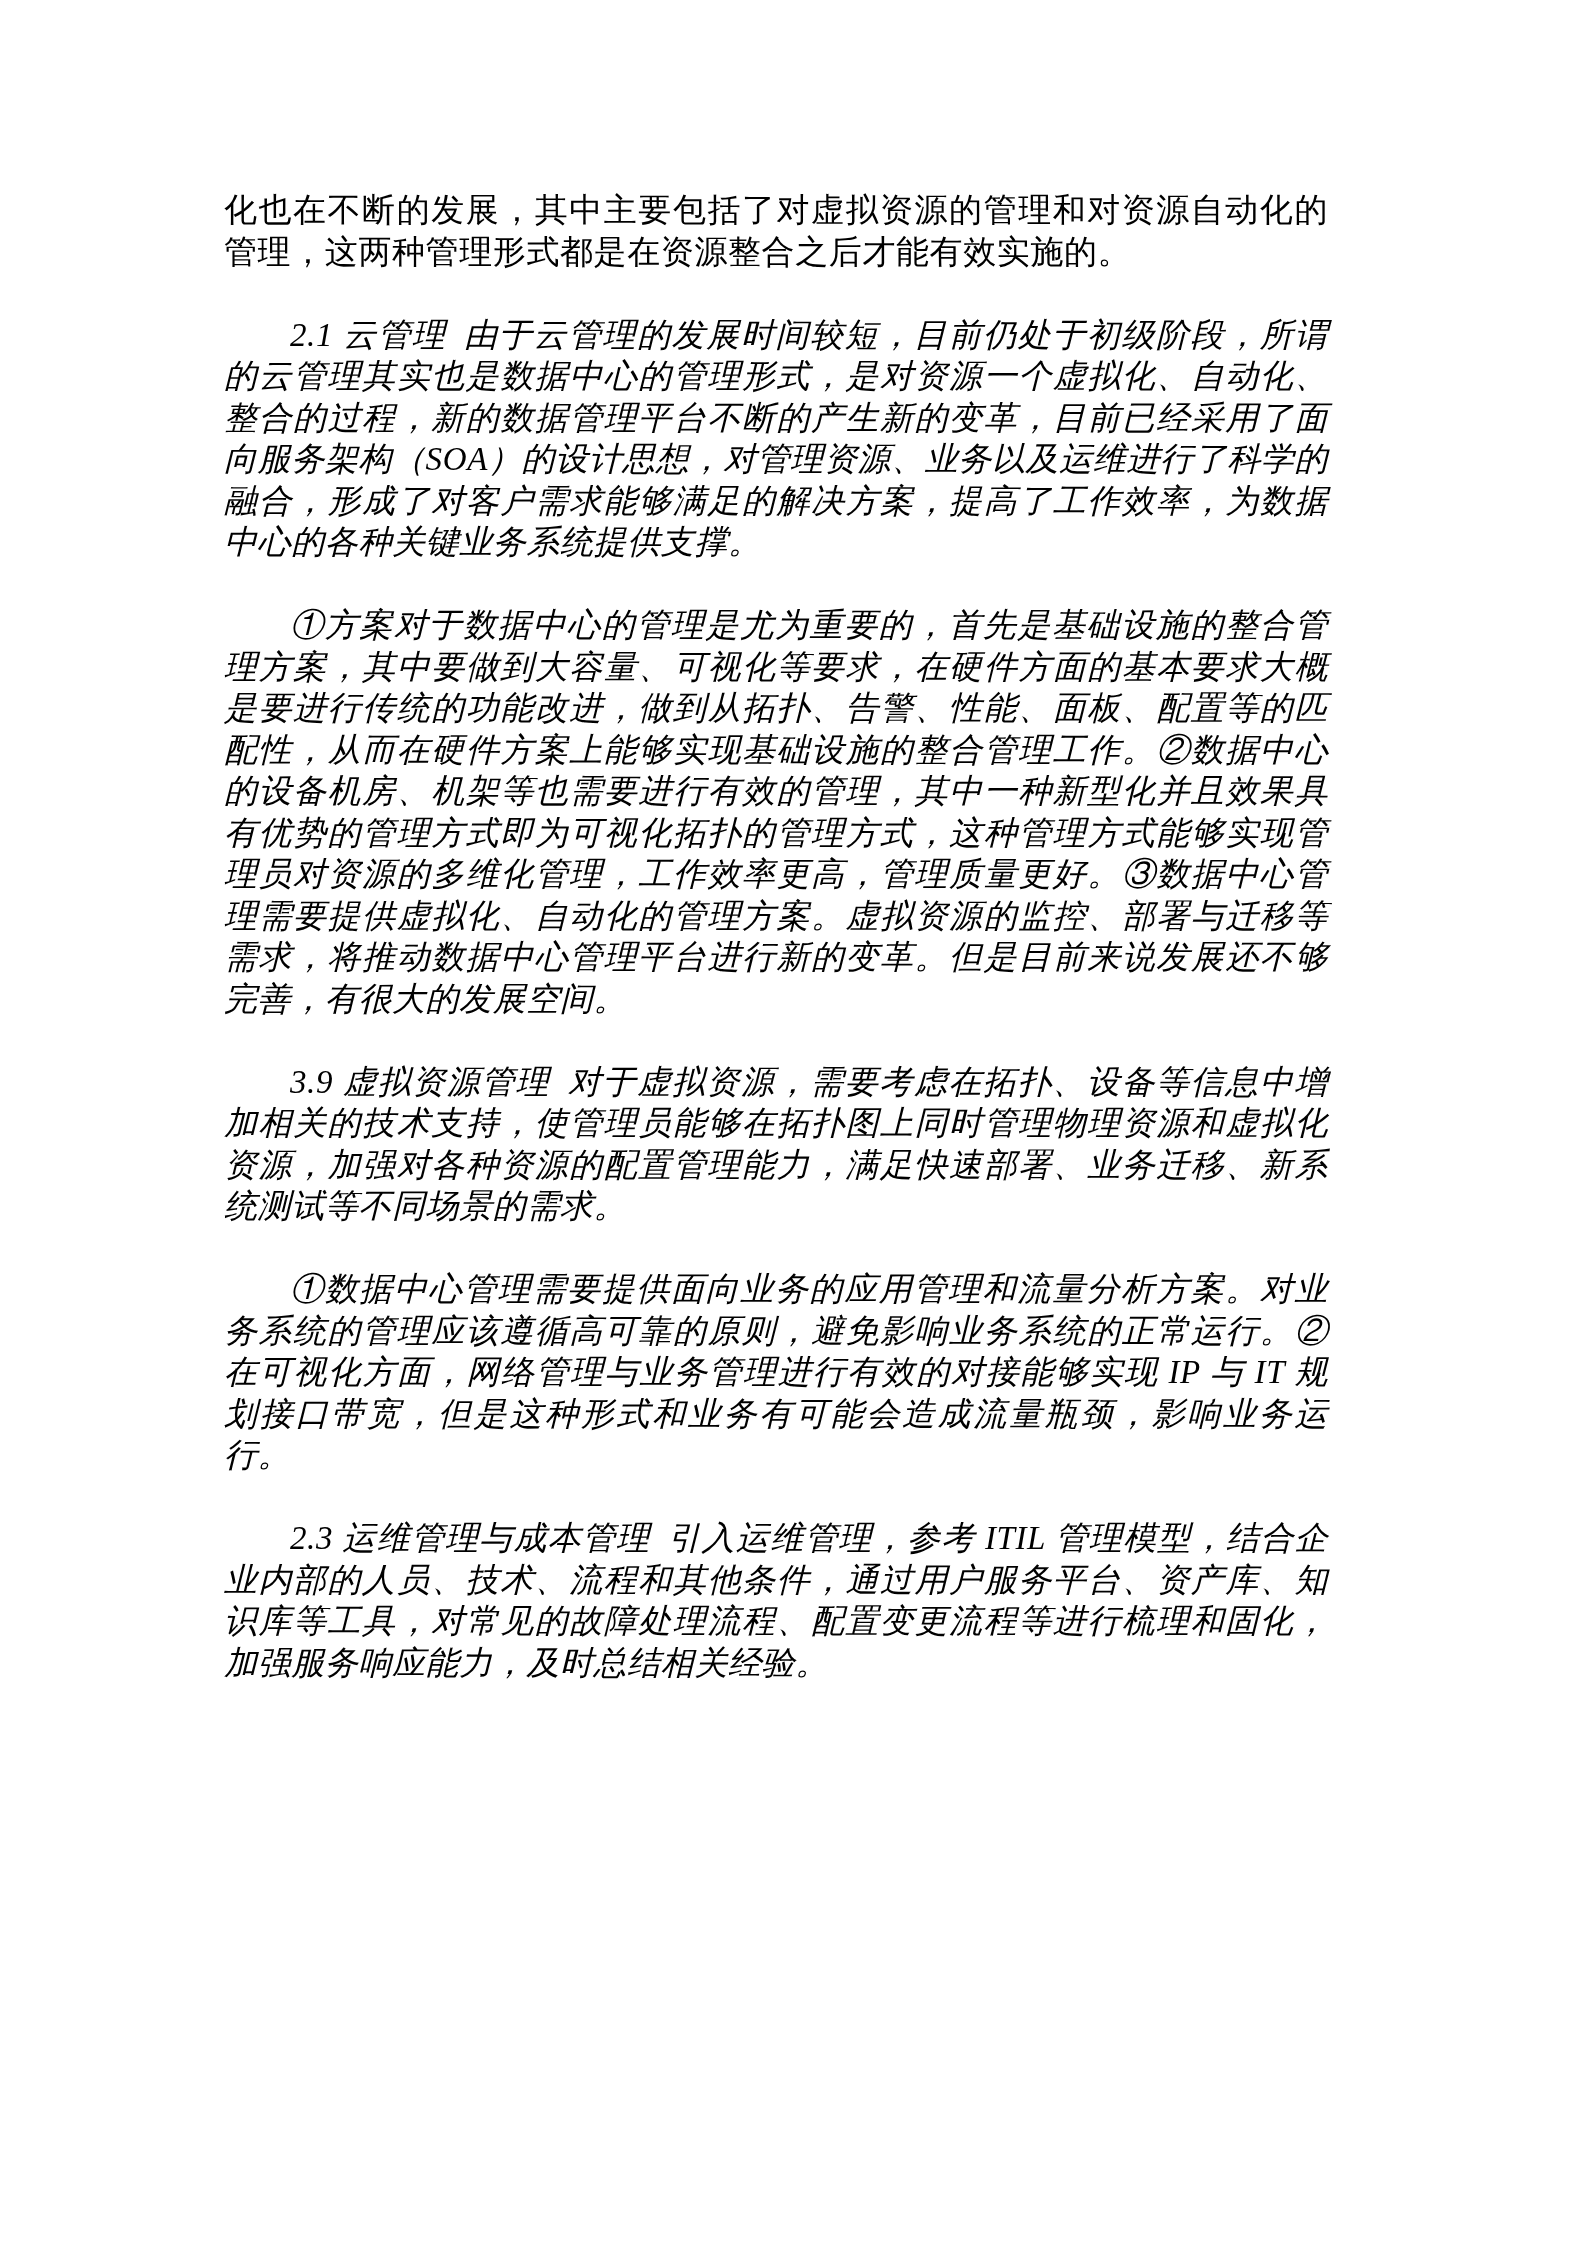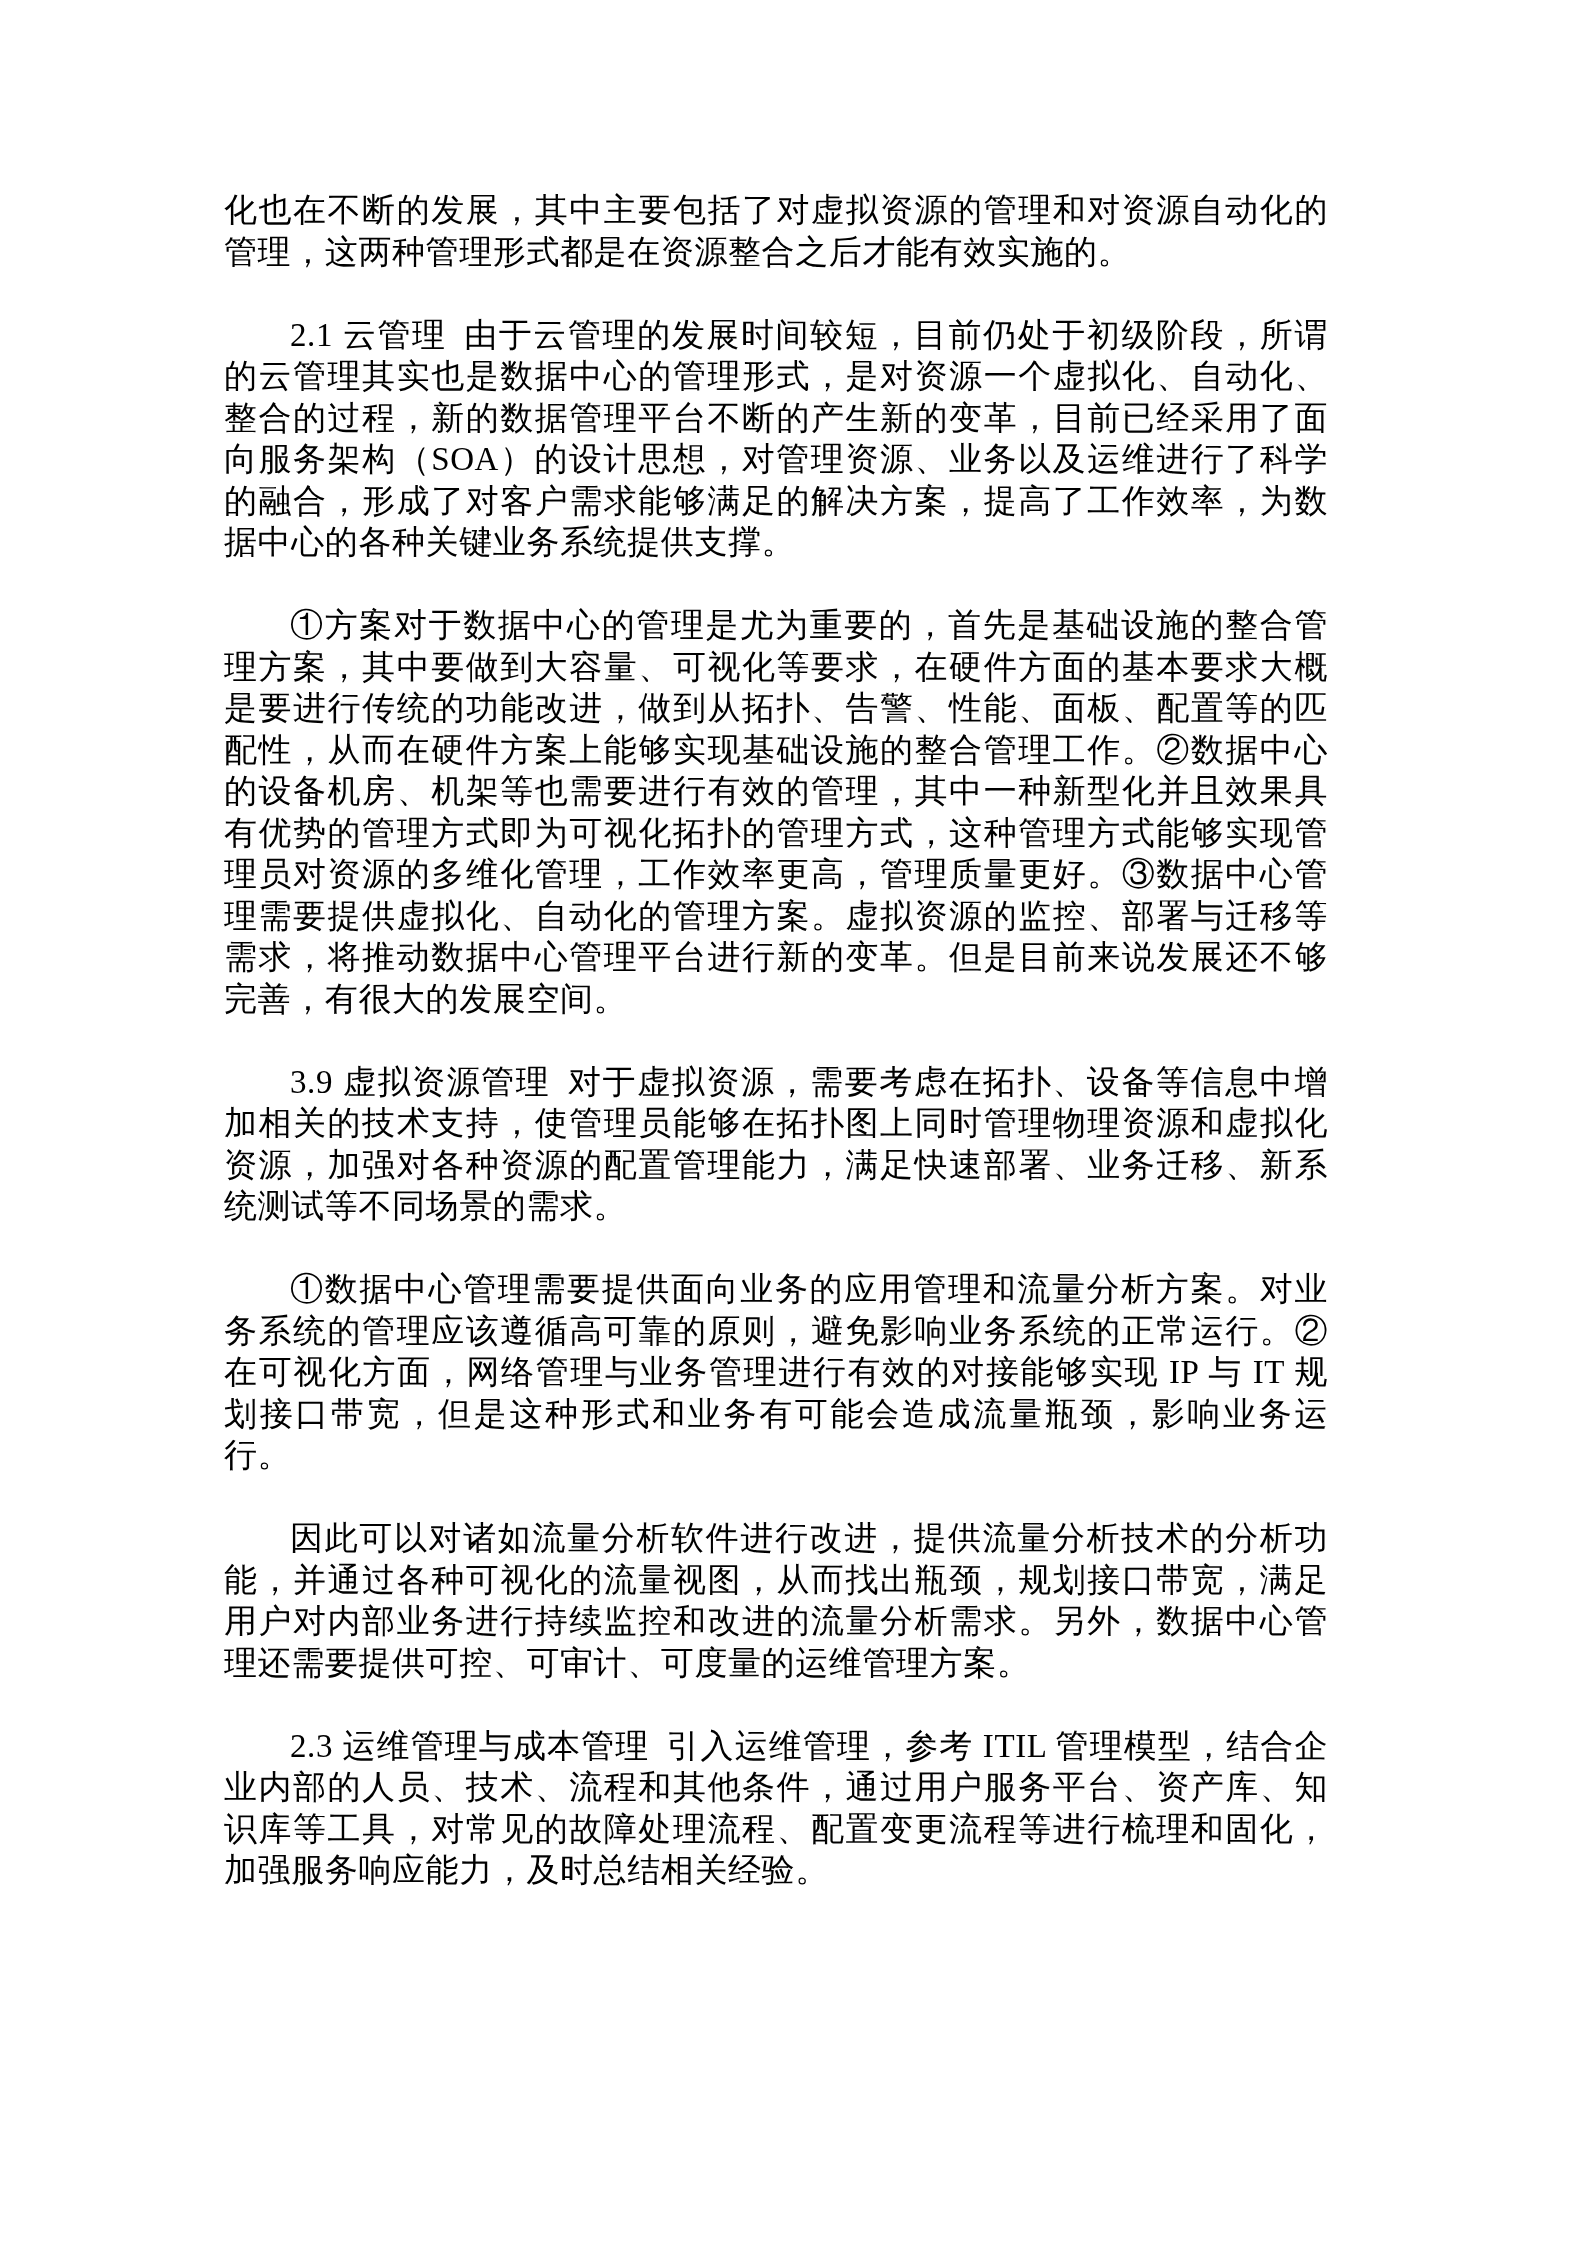--- a/index.html
+++ b/index.html
@@ -25,20 +25,21 @@
       margin: 0 0 41.5px 0;
       font-size: 33px;
       line-height: 41.5px;
       text-align: justify;
       text-justify: inter-ideograph;
       letter-spacing: 0.6px;
       word-break: break-all;
     }
     .para.indent {
       text-indent: 2em;
+      font-style: italic;
     }
     .heading {
       font-weight: normal;
     }
     .heading-gap {
       display: inline-block;
       width: 0.5em;
     }
   </style>
 </head>
@@ -59,22 +60,19 @@
   </p>
 
   <p class="para indent">
     <span class="heading">3.9 虚拟资源管理</span><span class="heading-gap"></span><span>对于虚拟资源，需要考虑在拓扑、设备等信息中增加相关的技术支持，使管理员能够在拓扑图上同时管理物理资源和虚拟化资源，加强对各种资源的配置管理能力，满足快速部署、业务迁移、新系统测试等不同场景的需求。</span>
   </p>
 
   <p class="para indent">
     <span>①数据中心管理需要提供面向业务的应用管理和流量分析方案。对业务系统的管理应该遵循高可靠的原则，避免影响业务系统的正常运行。②在可视化方面，网络管理与业务管理进行有效的对接能够实现 IP 与 IT 规划接口带宽，但是这种形式和业务有可能会造成流量瓶颈，影响业务运行。</span>
   </p>
 
-  <p class="para indent">
-    <span>因此可以对诸如流量分析软件进行改进，提供流量分析技术的分析功能，并通过各种可视化的流量视图，从而找出瓶颈，规划接口带宽，满足用户对内部业务进行持续监控和改进的流量分析需求。另外，数据中心管理还需要提供可控、可审计、可度量的运维管理方案。</span>
-  </p>
 
   <p class="para indent">
     <span class="heading">2.3 运维管理与成本管理</span><span class="heading-gap"></span><span>引入运维管理，参考 ITIL 管理模型，结合企业内部的人员、技术、流程和其他条件，通过用户服务平台、资产库、知识库等工具，对常见的故障处理流程、配置变更流程等进行梳理和固化，加强服务响应能力，及时总结相关经验。</span>
   </p>
 
 
 </div>
 
 </body></html>

